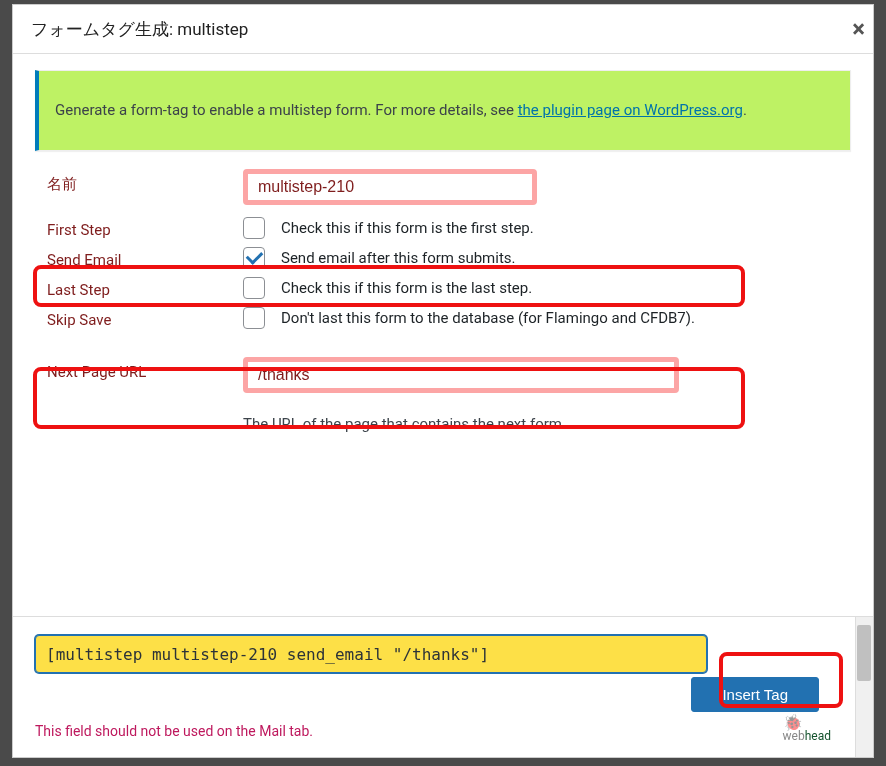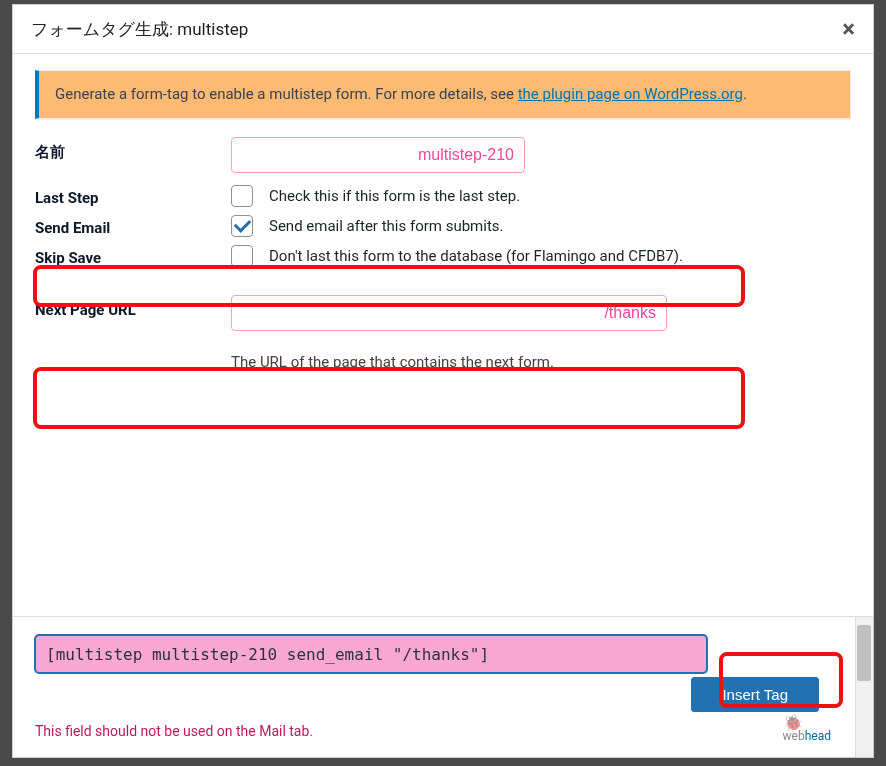--- a/index.html
+++ b/index.html
@@ -3,40 +3,40 @@
 <meta charset="utf-8">
 <style>
   * { box-sizing: border-box; margin: 0; padding: 0; }
   html, body { width: 886px; height: 766px; font-family: -apple-system, BlinkMacSystemFont, "Segoe UI", Roboto, sans-serif; background: #4a4a4a; overflow: hidden; }
   .modal {
     position: absolute; left: 12px; top: 4px; width: 862px; height: 754px;
     background: #fff; border: 1px solid #ccc;
   }
   .modal-header {
     display: flex; align-items: center; justify-content: space-between;
-    padding: 10px 18px 10px 18px; border-bottom: 1px solid #ddd;
+    padding: 10px 8px 10px 18px; border-bottom: 1px solid #ddd;
   }
   .modal-title { font-size: 17px; font-weight: 400; color: #222; }
   .close-x { font-size: 24px; color: #555; cursor: pointer; font-weight: bold; }
   .modal-body { padding: 16px 22px 10px 22px; }
   .info-box {
-    border-left: 4px solid #007cba; background: #fdba74;
-    padding: 12px 16px; margin-bottom: 18px;
+    border-left: 4px solid #007cba; background: #bef264;
+    padding: 28px 16px; margin-bottom: 18px;
     box-shadow: 0 1px 1px rgba(0,0,0,0.06);
     border-top: 1px solid #eee; border-right: 1px solid #eee; border-bottom: 1px solid #eee;
   }
   .info-text { font-size: 15px; color: #3c434a; line-height: 1.5; }
   .info-text a { color: #0073aa; text-decoration: underline; }
   .form-row { display: flex; align-items: flex-start; margin-bottom: 10px; }
   .form-row.tight { margin-bottom: 6px; }
-  .form-label { width: 196px; font-size: 15px; color: #0f172a; padding-top: 6px; font-weight: 700; }
+  .form-label { width: 196px; font-size: 15px; color: #7f1d1d; padding-top: 6px; font-weight: 400; margin-left: 12px; }
   .form-ctrl { flex: 1; }
   .text-input {
     width: 294px; height: 36px; padding: 4px 10px; font-size: 16px;
-    border: 1px solid #fca5a5; border-radius: 4px; color: #ec4899; text-align: right;
+    border: 5px solid #fca5a5; border-radius: 4px; color: #7f1d1d;
   }
   .text-input.wide { width: 436px; }
   .check-line { display: flex; align-items: center; gap: 16px; padding-top:2px; }
   .checkbox {
     width: 22px; height: 22px; border: 1px solid #8c8f94; border-radius: 4px; background: #fff;
     display: inline-flex; align-items: center; justify-content: center; cursor: pointer;
   }
   .checkbox.checked::after {
     content: ""; width: 12px; height: 7px; border-left: 3px solid #2271b1; border-bottom: 3px solid #2271b1;
     transform: rotate(-45deg); margin-top: -3px;
@@ -48,33 +48,33 @@
   }
   .hl1 { left: 20px; top: 260px; width: 712px; height: 42px; }
   .hl2 { left: 20px; top: 362px; width: 712px; height: 62px; }
   .hl3 { left: 706px; top: 647px; width: 124px; height: 56px; }
   .footer {
     position: absolute; left: 0; bottom: 0; width: 100%; border-top: 1px solid #ddd;
     padding: 18px 22px 18px 22px; background: #fff;
   }
   .tag-input {
     width: 672px; height: 38px; padding: 6px 10px; font-family: Consolas, Menlo, monospace; font-size: 16px;
-    border: 1px solid #2271b1; border-radius: 4px; color: #2c3338; background: #f9a8d4;
+    border: 1px solid #2271b1; border-radius: 4px; color: #2c3338; background: #fde047;
     box-shadow: 0 0 0 1px #2271b1;
   }
   .insert-btn {
     position: absolute; right: 54px; top: 60px;
     background: #2271b1; color: #fff; border: 1px solid #2271b1; border-radius: 3px;
     padding: 8px 30px; font-size: 15px; cursor: pointer;
   }
   .footer-note { font-size: 14px; color: #be185d; margin-top: 50px; }
   .scrollbar { position: absolute; right: 0; top: 0; width: 18px; height: 100%; background: #f0f0f0; border-left:1px solid #ddd;}
   .scroll-thumb { position: absolute; right: 2px; top: 8px; width: 14px; height: 56px; background: #c0c0c0; border-radius: 2px; }
   .logo { position:absolute; right: 42px; bottom: 14px; font-size: 12px; color:#888; }
-  .logo b { color:#0369a1; font-weight:normal;}
+  .logo b { color:#14532d; font-weight:normal;}
   .bug { position:absolute; right:62px; bottom:30px; width:28px; height:14px;}
   .bug::before { content:"🐞"; font-size:16px; opacity:0.5;}
 </style>
 </head>
 <body>
 
 <div class="modal">
   <div class="modal-header">
     <div class="modal-title">フォームタグ生成: multistep</div>
     <div class="close-x">×</div>
@@ -87,34 +87,41 @@
       </span>
     </div>
 
     <div class="form-row">
       <div class="form-label">名前</div>
       <div class="form-ctrl">
         <input class="text-input" value="multistep-210" style="">
       </div>
     </div>
 
-
     <div class="form-row tight">
-      <div class="form-label">Last Step</div>
+      <div class="form-label">First Step</div>
       <div class="form-ctrl check-line">
         <span class="checkbox"></span>
-        <span class="check-text">Check this if this form is the last step.</span>
+        <span class="check-text">Check this if this form is the first step.</span>
       </div>
     </div>
 
     <div class="form-row tight">
       <div class="form-label">Send Email</div>
       <div class="form-ctrl check-line">
         <span class="checkbox checked"></span>
         <span class="check-text">Send email after this form submits.</span>
+      </div>
+    </div>
+
+    <div class="form-row tight">
+      <div class="form-label">Last Step</div>
+      <div class="form-ctrl check-line">
+        <span class="checkbox"></span>
+        <span class="check-text">Check this if this form is the last step.</span>
       </div>
     </div>
 
     <div class="form-row">
       <div class="form-label">Skip Save</div>
       <div class="form-ctrl check-line">
         <span class="checkbox"></span>
         <span class="check-text">Don't last this form to the database (for Flamingo and CFDB7).</span>
       </div>
     </div>

